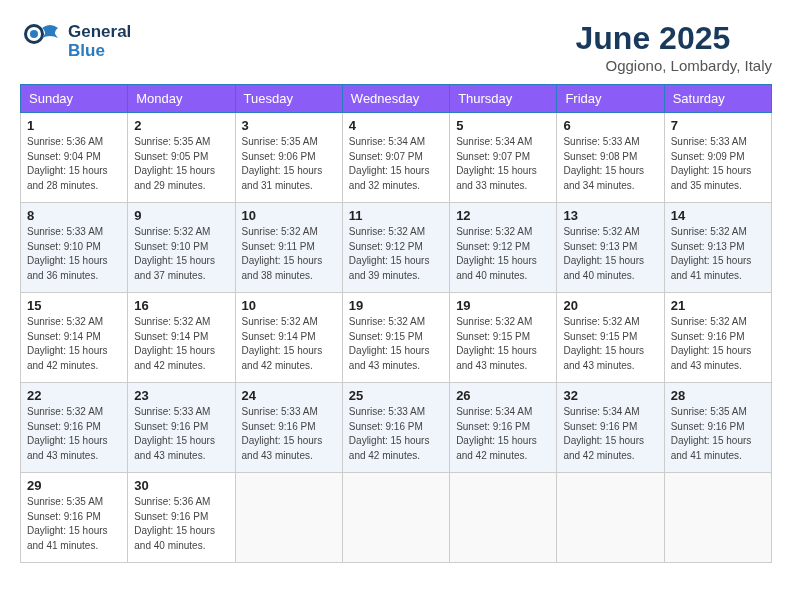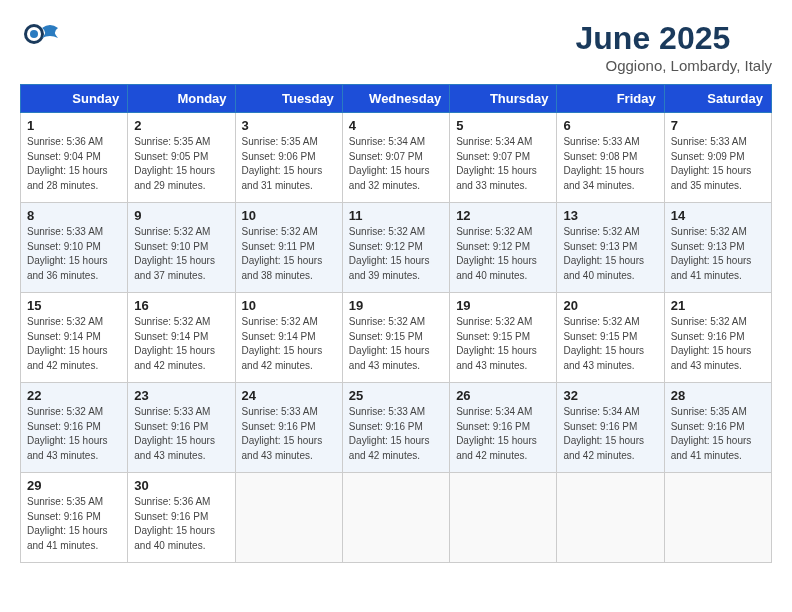--- a/index.html
+++ b/index.html
@@ -28,24 +28,24 @@
       font-size: 15px;
       color: #555;
       margin-left: 30px;
     }
     .calendar {
       width: 100%;
       border-collapse: collapse;
       font-size: 11px;
     }
     .calendar thead tr th {
-      background: #1d4ed8;
+      background: #8b5cf6;
       color: #fff;
-      font-weight: bold;
-      text-align: right;
+      font-weight: normal;
+      text-align: left;
       padding: 6px 8px;
       font-size: 13px;
       border: 1px solid #2a7bc0;
     }
     .calendar tbody tr td {
       border: 1px solid #ccc;
       vertical-align: top;
       padding: 5px 6px;
       width: 14.28%;
       background: #fff;
@@ -82,20 +82,24 @@
 <body>
 
 <div class="header-area">
   <div class="logo-container">
     <svg width="44" height="44" viewBox="0 0 44 44">
       <circle cx="14" cy="14" r="10" fill="#1a3a5c"></circle>
       <circle cx="14" cy="14" r="7" fill="#fff"></circle>
       <circle cx="14" cy="14" r="4" fill="#2a7bc0"></circle>
       <path d="M22 8 Q30 2 38 8 Q32 12 38 18 Q30 14 22 18 Q28 12 22 8Z" fill="#2a7bc0"></path>
     </svg>
+    <div style="line-height:1.1;">
+      <div class="logo-text-general">General</div>
+      <div class="logo-text-blue">Blue</div>
+    </div>
   </div>
   <div class="title-area">
     <div class="month-title">June 2025</div>
     <div class="subtitle">Oggiono, Lombardy, Italy</div>
   </div>
 </div>
 
 <table class="calendar">
   <thead>
     <tr>

